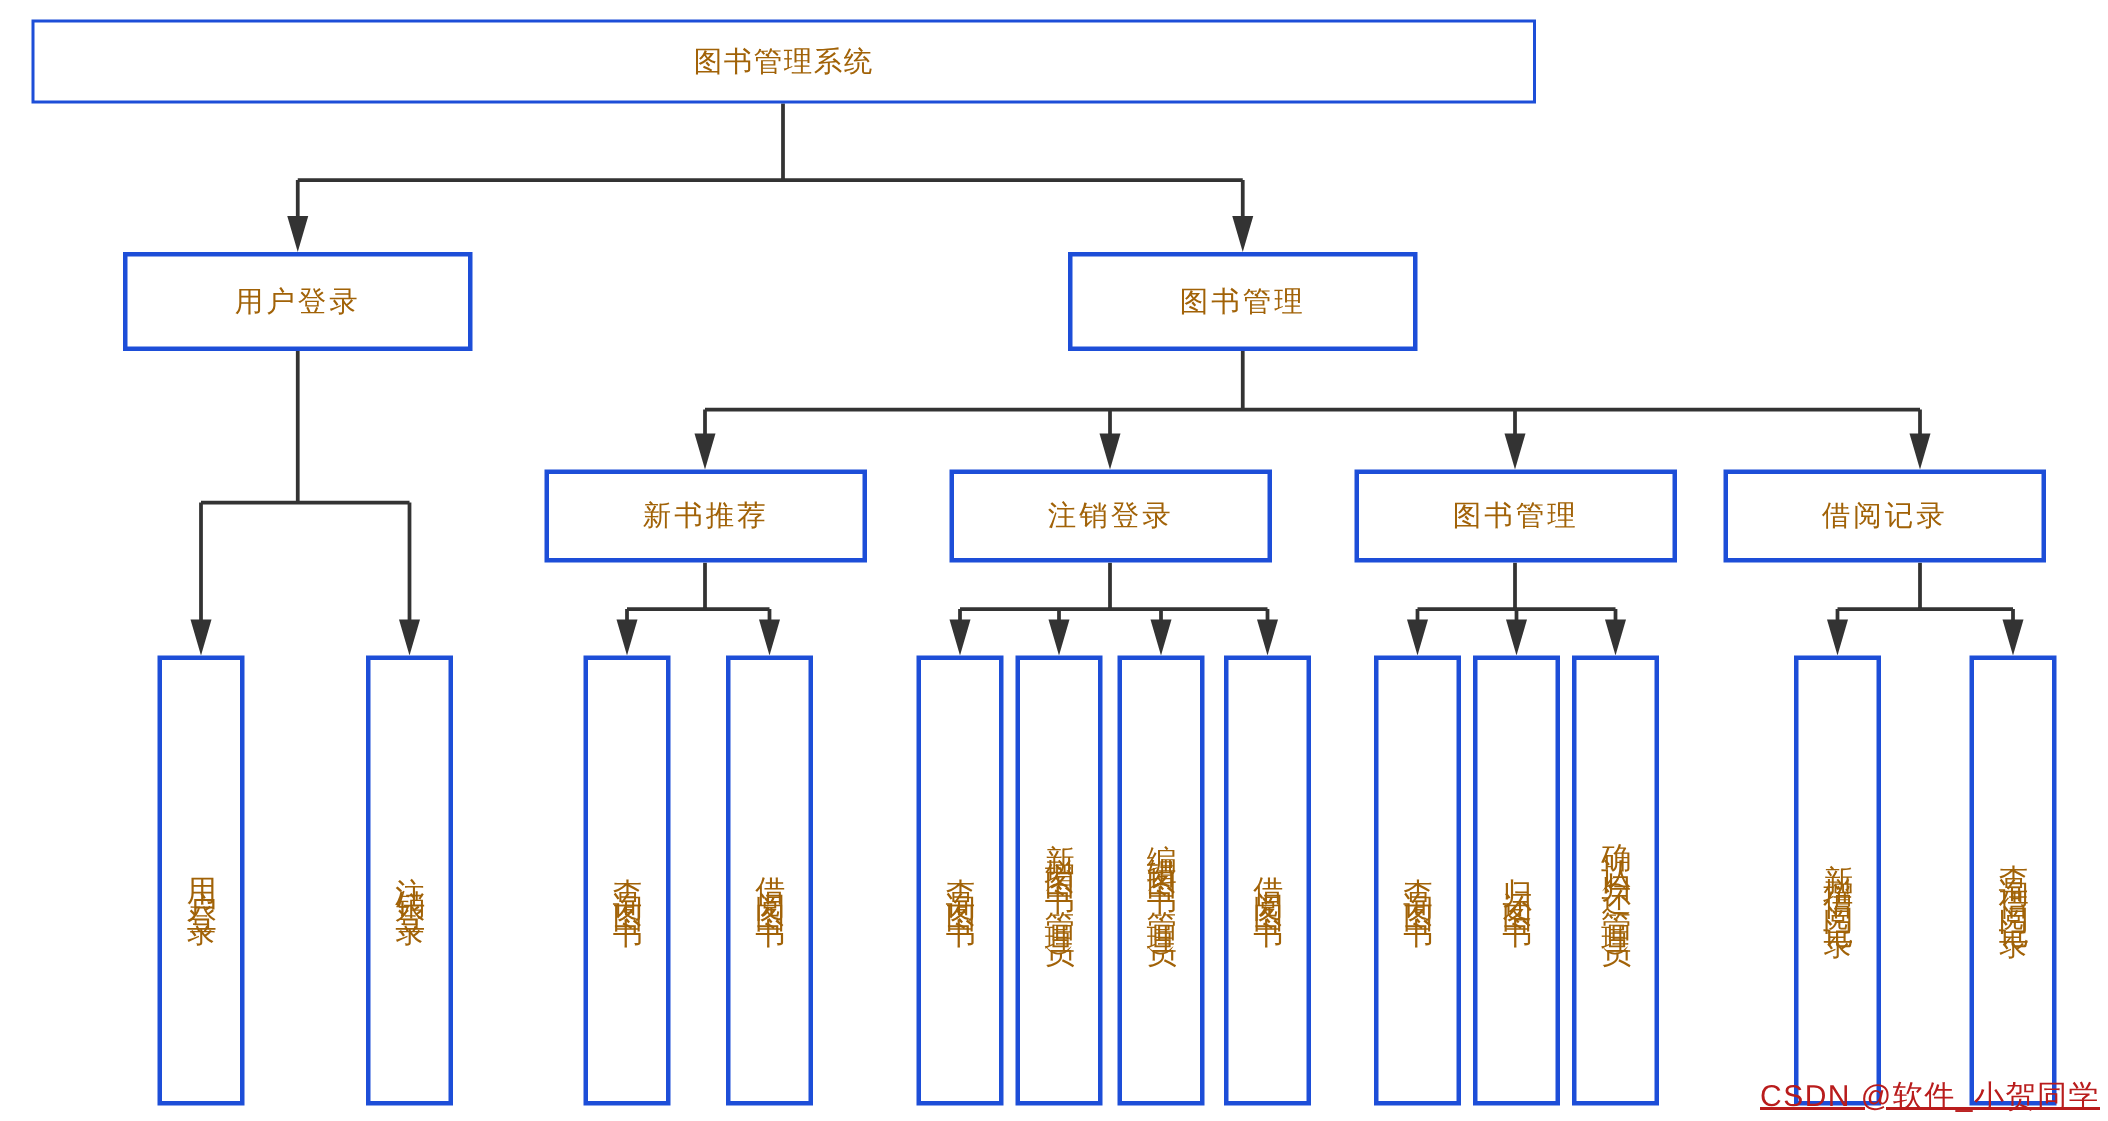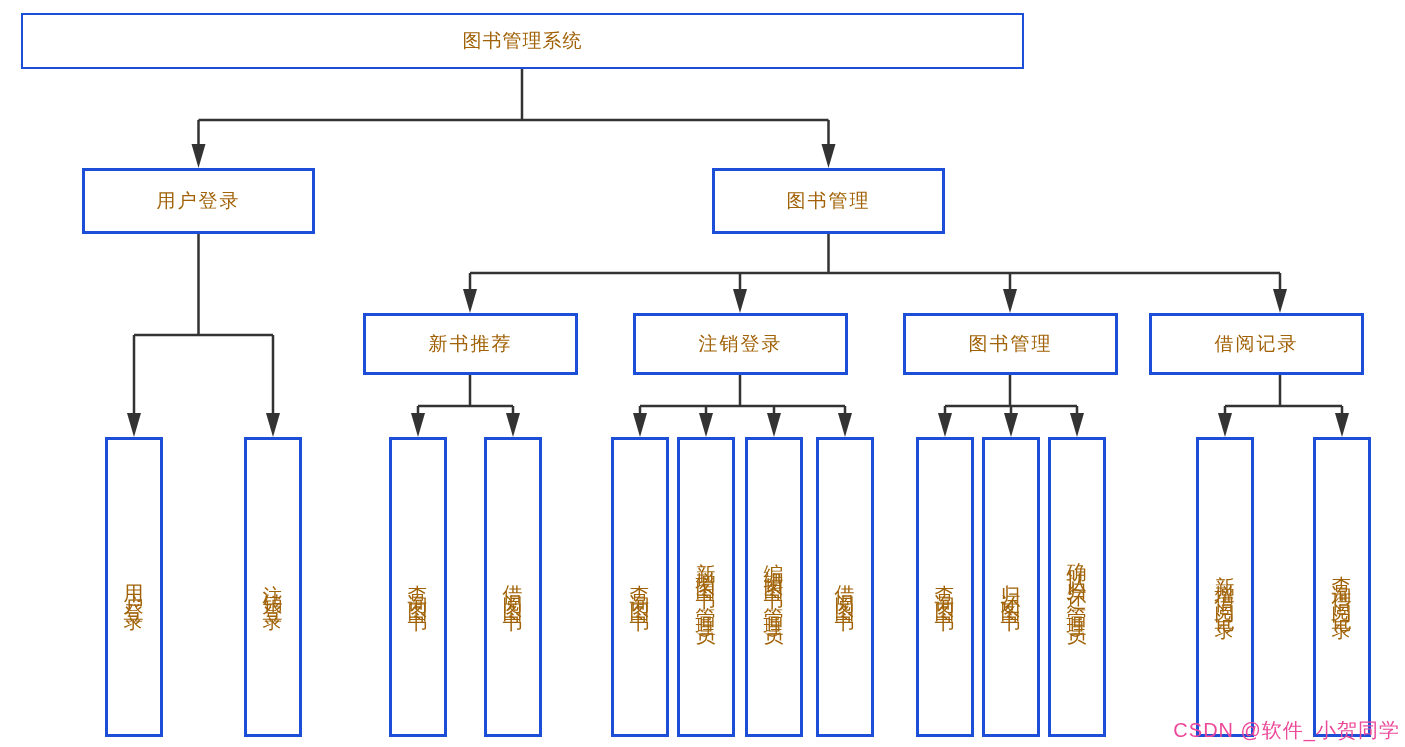--- a/index.html
+++ b/index.html
@@ -56,24 +56,25 @@
     font-size: 20px;
     letter-spacing: 9px;
     line-height: 1;
     text-align: center;
   }
   .watermark {
     position: absolute;
     right: 5px;
     bottom: 3px;
     font-size: 20px;
-    color: #ec4899;
+    color: #b91c1c;
     letter-spacing: 1px;
     z-index: 2;
     white-space: nowrap;
+    text-decoration: underline;
   }
 </style>
 </head>
 <body>
 
 <div class="canvas">
 
   <svg class="connectors" width="1405" height="747" viewBox="0 0 1405 747">
     <path fill="none" stroke="#333333" stroke-width="2.5" d="
       M522 68 V120 M198.5 120 H828.5 M198.5 120 V148 M828.5 120 V148

